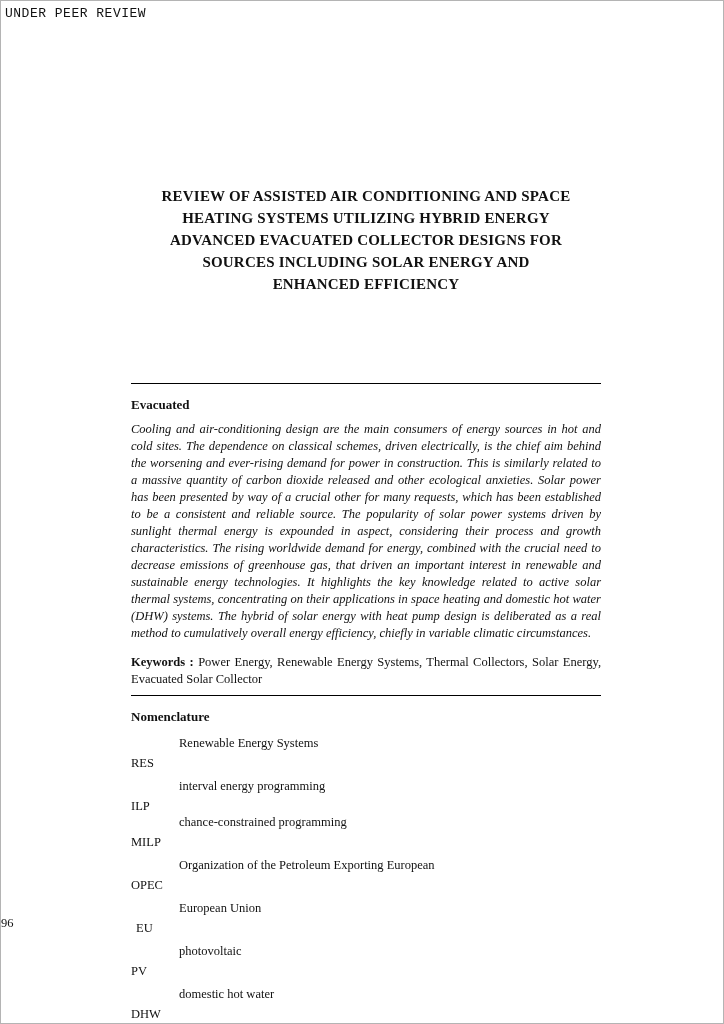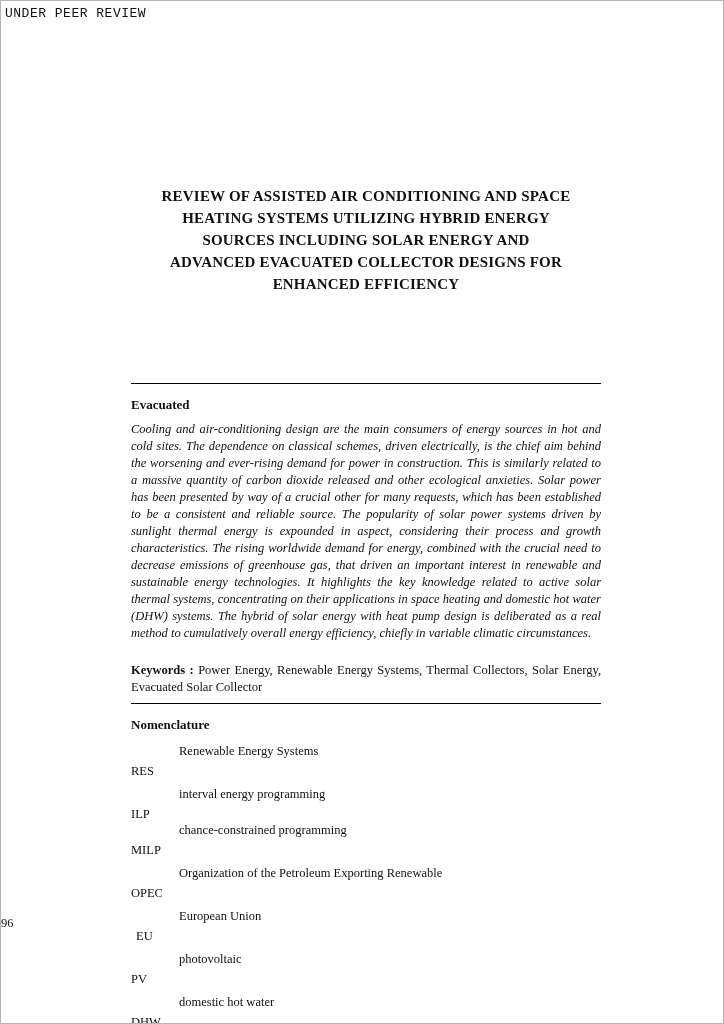--- a/index.html
+++ b/index.html
@@ -56,21 +56,21 @@
     margin: 13px 0 0 0;
   }
   .abstract-body {
     margin: 8px 0 0 0;
     font-style: italic;
     font-size: 12.5px;
     line-height: 17px;
     text-align: justify;
   }
   .keywords {
-    margin: 20px 0 0 0;
+    margin: 12px 0 0 0;
     font-size: 12.5px;
     line-height: 17px;
     text-align: justify;
   }
   .keywords-label { font-weight: bold; }
   .nomenclature { margin-top: 10px; }
   .nom-row {
     display: flex;
     font-size: 12.5px;
     line-height: 16px;
@@ -100,22 +100,22 @@
 
 <div class="page">
 
   <div class="watermark">UNDER PEER REVIEW</div>
 
   <div class="content">
 
     <div class="paper-title">
       <div class="title-line">REVIEW OF ASSISTED AIR CONDITIONING AND SPACE</div>
       <div class="title-line">HEATING SYSTEMS UTILIZING HYBRID ENERGY</div>
+      <div class="title-line">ADVANCED EVACUATED COLLECTOR DESIGNS FOR</div>
       <div class="title-line">SOURCES INCLUDING SOLAR ENERGY AND</div>
-      <div class="title-line">ADVANCED EVACUATED COLLECTOR DESIGNS FOR</div>
       <div class="title-line">ENHANCED EFFICIENCY</div>
     </div>
 
     <hr class="rule rule-1">
 
     <h2 class="section-heading">Evacuated</h2>
 
     <p class="abstract-body">Cooling and air-conditioning design are the main consumers of energy sources in hot and cold sites. The dependence on classical schemes, driven electrically, is the chief aim behind the worsening and ever-rising demand for power in construction. This is similarly related to a massive quantity of carbon dioxide released and other ecological anxieties. Solar power has been presented by way of a crucial other for many requests, which has been established to be a consistent and reliable source. The popularity of solar power systems driven by sunlight thermal energy is expounded in aspect, considering their process and growth characteristics. The rising worldwide demand for energy, combined with the crucial need to decrease emissions of greenhouse gas, that driven an important interest in renewable and sustainable energy technologies. It highlights the key knowledge related to active solar thermal systems, concentrating on their applications in space heating and domestic hot water (DHW) systems. The hybrid of solar energy with heat pump design is deliberated as a real method to cumulatively overall energy efficiency, chiefly in variable climatic circumstances.</p>
 
     <p class="keywords"><span class="keywords-label">Keywords :</span><span> Power Energy, Renewable Energy Systems, Thermal Collectors, Solar Energy, Evacuated Solar Collector</span></p>
@@ -136,21 +136,21 @@
         <span class="nom-def">interval energy programming</span>
       </div>
 
       <div class="nom-row tight">
         <span class="nom-abbr">MILP</span>
         <span class="nom-def">chance-constrained programming</span>
       </div>
 
       <div class="nom-row">
         <span class="nom-abbr">OPEC</span>
-        <span class="nom-def">Organization of the Petroleum Exporting Renewable</span>
+        <span class="nom-def">Organization of the Petroleum Exporting European</span>
       </div>
 
       <div class="nom-row indent">
         <span class="nom-abbr">EU</span>
         <span class="nom-def">European Union</span>
       </div>
 
       <div class="nom-row">
         <span class="nom-abbr">PV</span>
         <span class="nom-def">photovoltaic</span>

